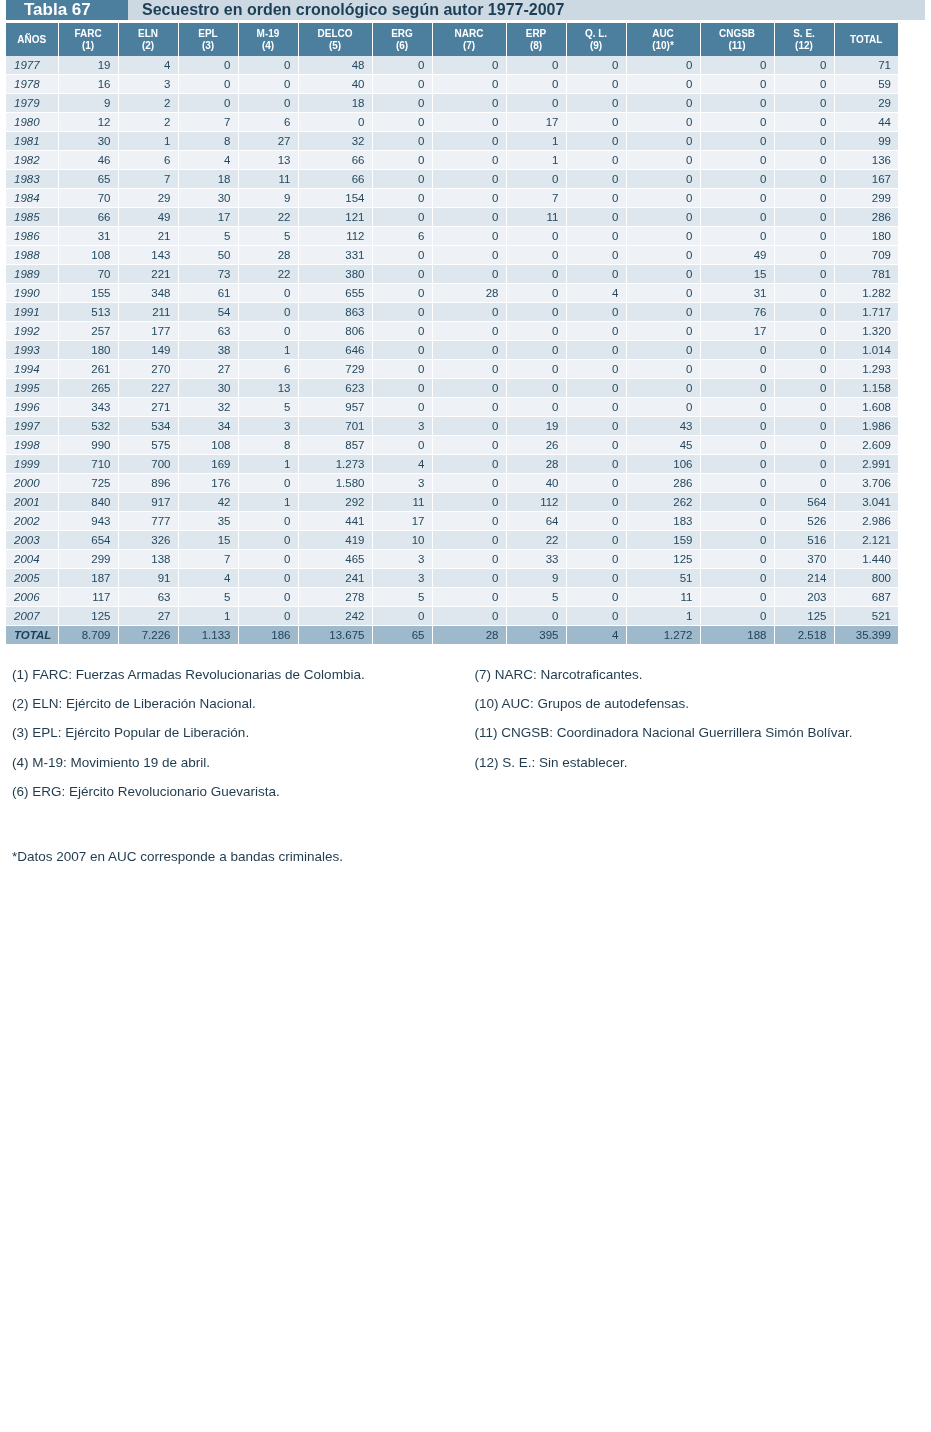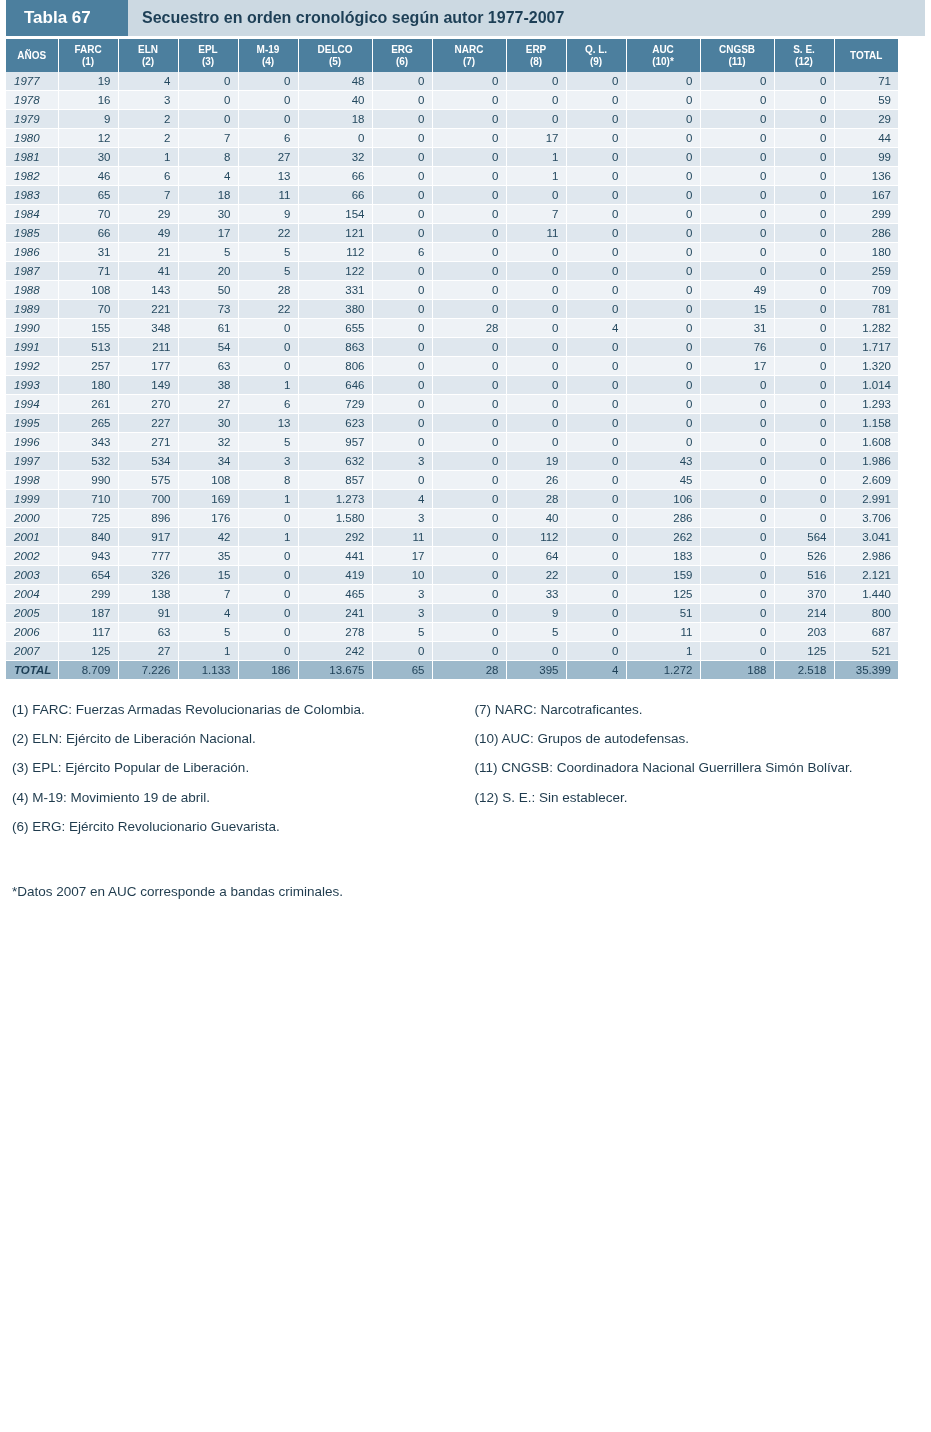--- a/index.html
+++ b/index.html
@@ -17,21 +17,21 @@
   .page {
     width: 931px;
     box-sizing: border-box;
     padding: 0;
   }
 
   
   .title-bar {
     display: flex;
     align-items: stretch;
-    height: 36px;
+    height: 20px;
     margin: 0 6px 0 6px;
   }
   .title-badge {
     background: #4c7f9e;
     color: #ffffff;
     font-size: 17px;
     font-weight: bold;
     display: flex;
     align-items: center;
     padding: 0 18px 0 18px;
@@ -363,36 +363,20 @@
           <td>112</td>
           <td>6</td>
           <td>0</td>
           <td>0</td>
           <td>0</td>
           <td>0</td>
           <td>0</td>
           <td>0</td>
           <td>180</td>
         </tr>
-        <tr class="odd">
-          <td class="year">1987</td>
-          <td>71</td>
-          <td>41</td>
-          <td>20</td>
-          <td>5</td>
-          <td>122</td>
-          <td>0</td>
-          <td>0</td>
-          <td>0</td>
-          <td>0</td>
-          <td>0</td>
-          <td>0</td>
-          <td>0</td>
-          <td>259</td>
-        </tr>
         <tr class="even">
           <td class="year">1988</td>
           <td>108</td>
           <td>143</td>
           <td>50</td>
           <td>28</td>
           <td>331</td>
           <td>0</td>
           <td>0</td>
           <td>0</td>
@@ -529,21 +513,21 @@
           <td>0</td>
           <td>0</td>
           <td>1.608</td>
         </tr>
         <tr class="odd">
           <td class="year">1997</td>
           <td>532</td>
           <td>534</td>
           <td>34</td>
           <td>3</td>
-          <td>632</td>
+          <td>701</td>
           <td>3</td>
           <td>0</td>
           <td>19</td>
           <td>0</td>
           <td>43</td>
           <td>0</td>
           <td>0</td>
           <td>1.986</td>
         </tr>
         <tr class="even">

